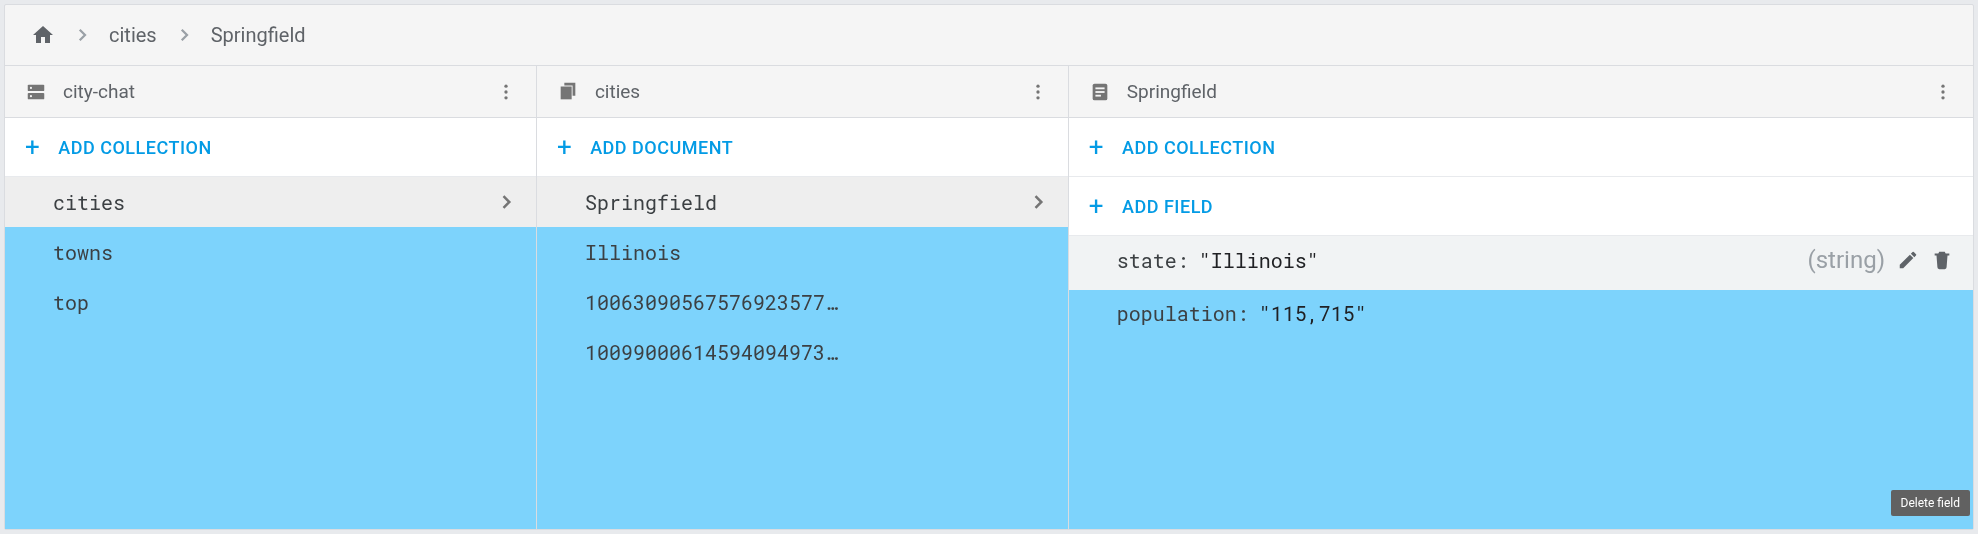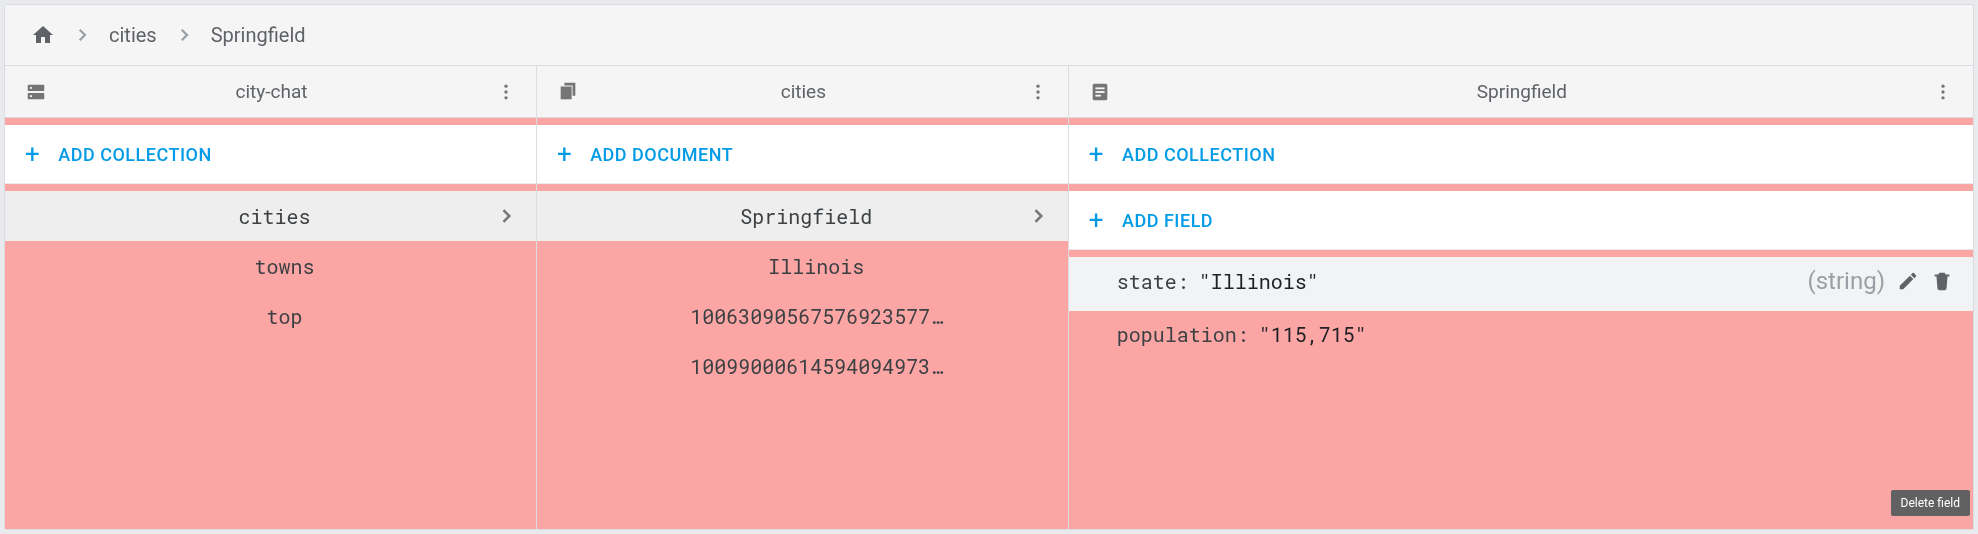--- a/index.html
+++ b/index.html
@@ -11,21 +11,20 @@
     overflow: hidden;
   }
   .container {
     background: #f5f5f5;
     border: 1px solid #dadce0;
     border-radius: 2px;
     margin: 4px;
     display: flex;
     flex-direction: column;
     height: calc(100vh - 8px);
-    text-align: center;
   }
   .breadcrumb {
     display: flex;
     align-items: center;
     gap: 18px;
     padding: 18px 26px;
     border-bottom: 1px solid #dadce0;
     font-size: 20px;
     color: #5f6368;
   }
@@ -35,23 +34,22 @@
   .panels {
     display: grid;
     grid-template-columns: 1fr 1fr 1.7fr;
     flex: 1;
     min-height: 0;
   }
   .panel {
     border-right: 1px solid #dadce0;
     display: flex;
     flex-direction: column;
-    background: #fca5a5;
+    background: #7dd3fc;
     min-height: 0;
-    gap: 7px;
   }
   .panel:last-child { border-right: none; }
   .panel-header {
     display: flex;
     align-items: center;
     padding: 14px 20px;
     background: #f5f5f5;
     border-bottom: 1px solid #dadce0;
     gap: 16px;
     color: #5f6368;

